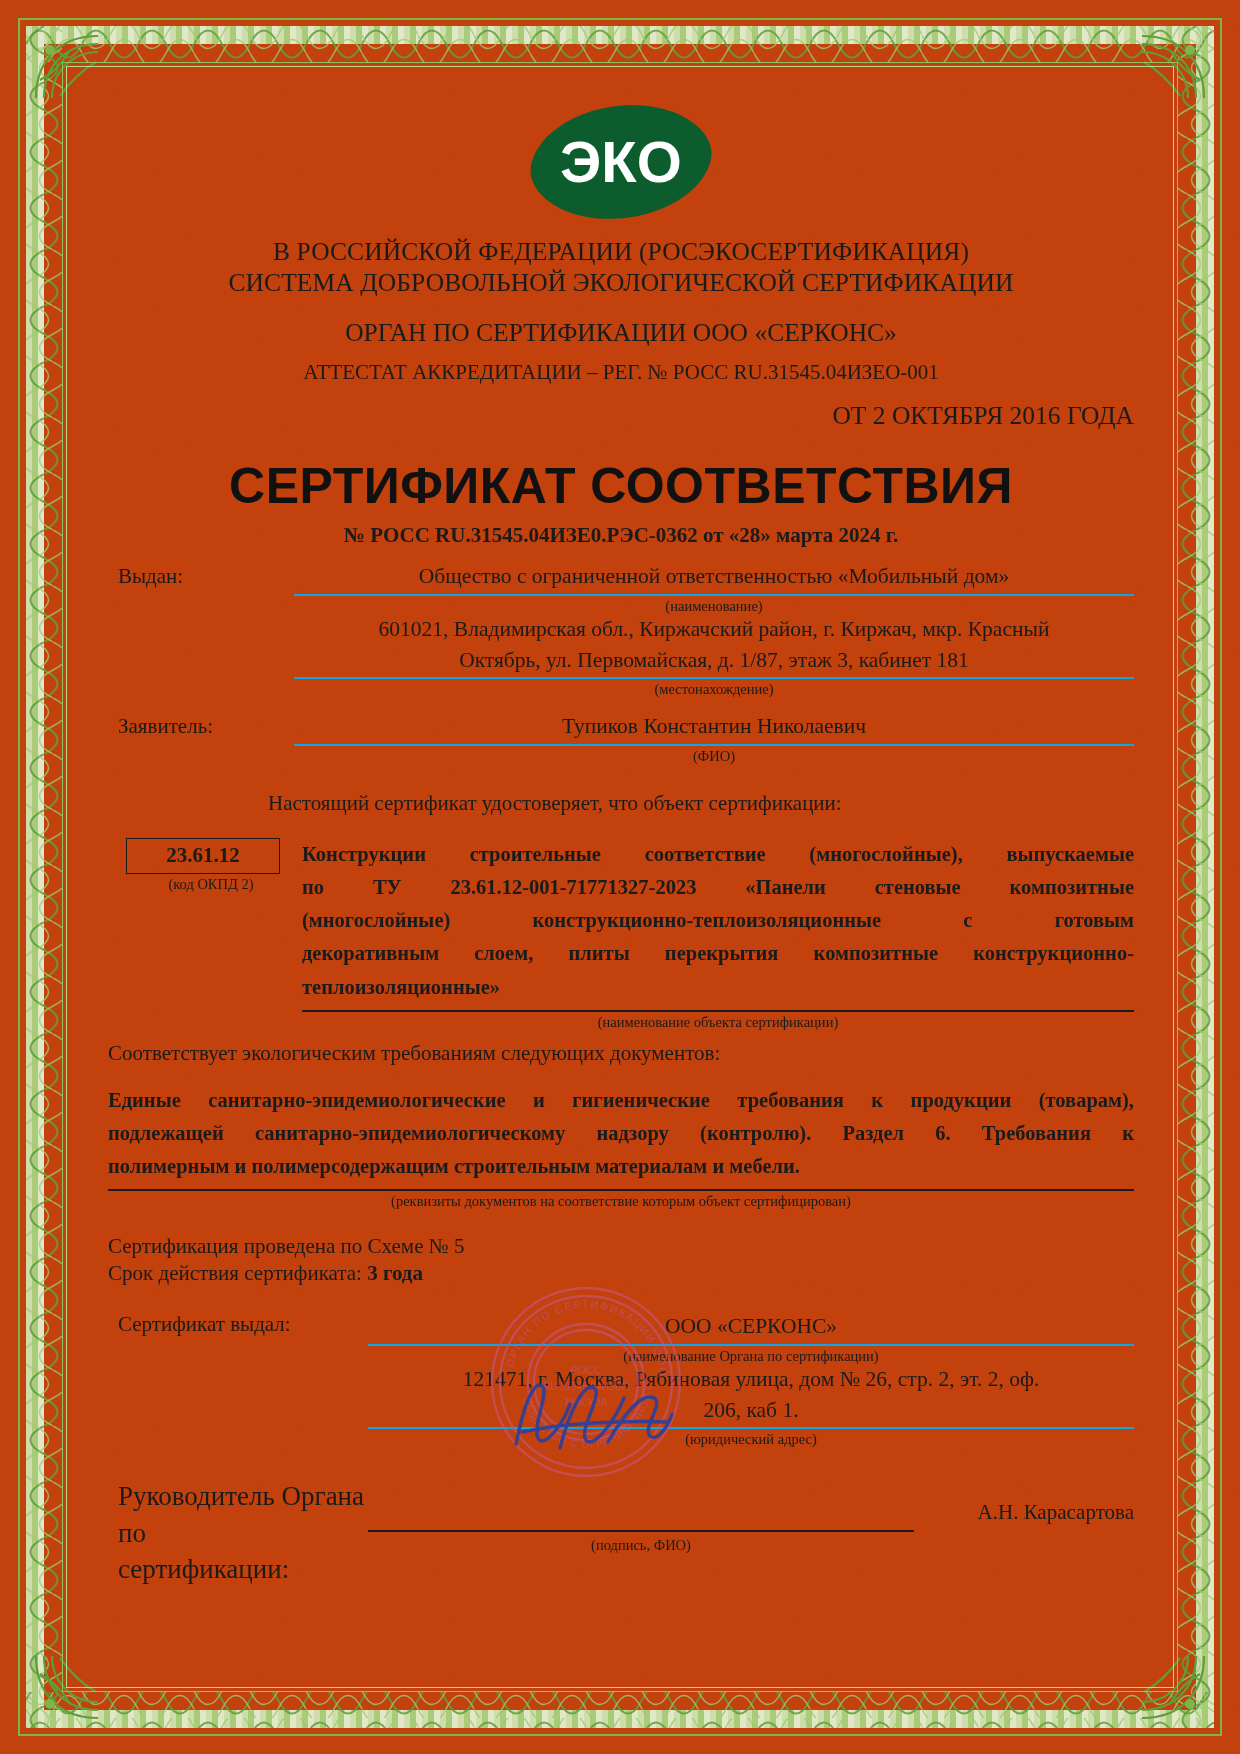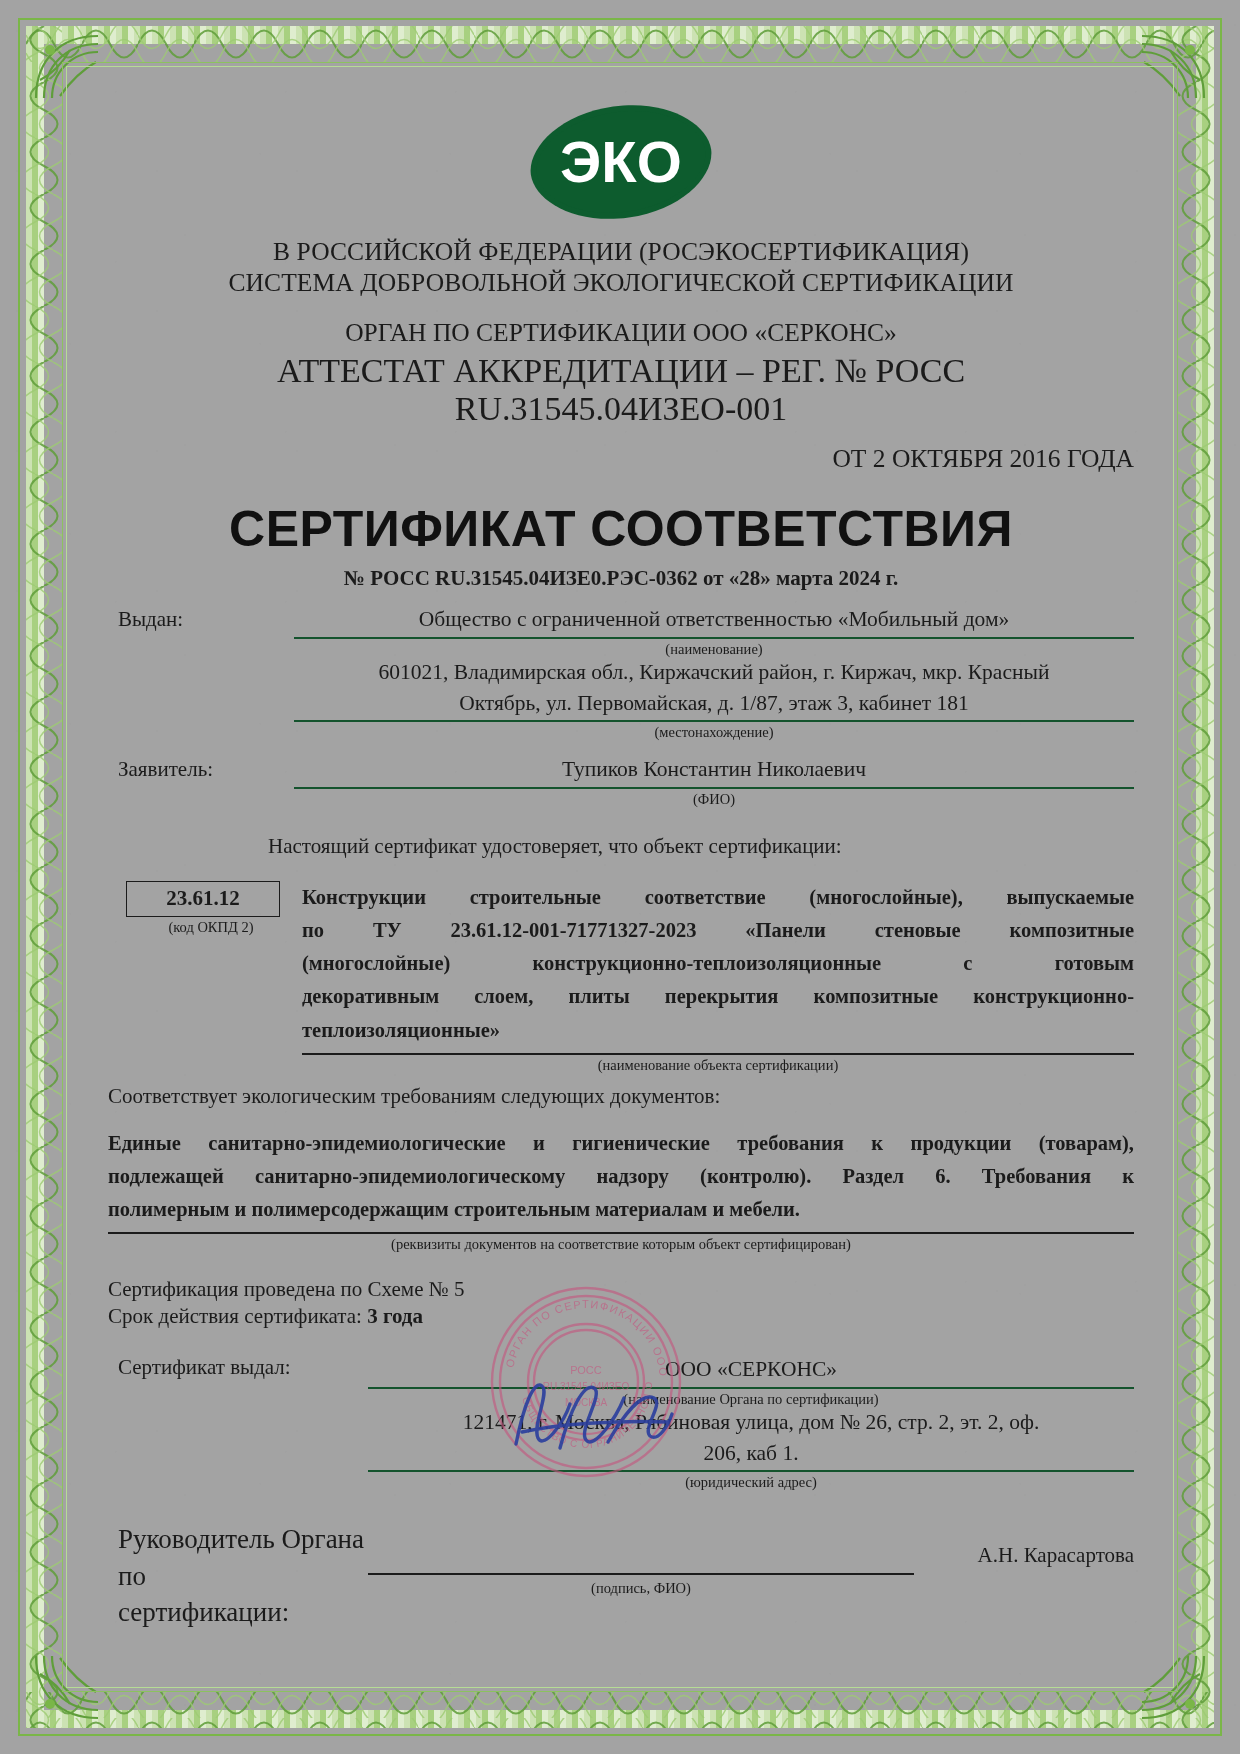--- a/index.html
+++ b/index.html
@@ -1,18 +1,18 @@
 <!DOCTYPE html>
 <html lang="ru"><head>
 <meta charset="utf-8">
 <style>
   html,body{margin:0;padding:0;background:#ffffff;}
   body{width:1240px;height:1754px;font-family:"Liberation Serif",serif;color:#1b1b1b;}
 
-  .page{position:relative;width:1240px;height:1754px;overflow:hidden;background:#a3a3a3;}
+  .page{position:relative;width:1240px;height:1754px;overflow:hidden;background:#c2410c;}
 
   
   .frame-outer{position:absolute;left:18px;top:18px;right:18px;bottom:18px;
       border:2px solid #7ab648;}
   .frame-band{position:absolute;left:26px;top:26px;right:26px;bottom:26px;
       border:18px solid transparent;
       background:
         repeating-linear-gradient(90deg,#cfe6b4 0 6px,#a9d37f 6px 12px,#e3f1d2 12px 18px),
         repeating-linear-gradient(0deg,#cfe6b4 0 6px,#a9d37f 6px 12px,#e3f1d2 12px 18px);
       background-clip:border-box;
@@ -44,35 +44,35 @@
 
   
   .content{position:absolute;left:108px;top:74px;width:1026px;}
 
   .logo-wrap{display:flex;justify-content:center;margin-top:28px;margin-bottom:14px;}
   .logo{width:190px;height:120px;}
 
   .sys-title{text-align:center;font-size:25.5px;line-height:1.22;letter-spacing:.1px;
      font-family:"Liberation Serif",serif;margin:10px 0 0;}
   .org-line{text-align:center;font-size:25.5px;margin-top:20px;}
-  .attest-line{text-align:center;font-size:34px;margin-top:4px;}
+  .attest-line{text-align:center;font-size:21px;margin-top:12px;}
   .date-line{text-align:right;font-size:25.5px;margin-top:16px;}
 
   .main-title{text-align:center;font-family:"Liberation Sans",sans-serif;
      font-weight:bold;font-size:50px;letter-spacing:.5px;margin-top:26px;color:#111;}
   .cert-no{text-align:center;font-size:21px;font-weight:bold;margin-top:8px;}
 
   .row{display:flex;align-items:flex-start;margin-top:14px;}
   .row-label{font-size:21px;white-space:nowrap;padding-top:2px;}
   .lbl-vydan{width:176px;padding-left:10px;}
   .lbl-zayav{width:176px;padding-left:10px;}
 
   .field{flex:1;}
   .field-value{font-size:21.5px;text-align:center;line-height:1.32;padding:0 6px 3px;}
-  .field-rule{border-bottom:2px solid #14532d;}
+  .field-rule{border-bottom:2px solid #0ea5e9;}
   .field-cap{font-size:14.5px;text-align:center;margin-top:2px;}
 
   .statement{font-size:21px;margin-top:26px;padding-left:160px;}
 
   .obj-block{display:flex;margin-top:22px;}
   .okpd{width:176px;flex:none;}
   .okpd-box{border:1.6px solid #1b1b1b;height:34px;display:flex;align-items:center;
       justify-content:center;font-size:21px;font-weight:bold;margin-left:18px;width:152px;}
   .okpd-cap{font-size:14.5px;text-align:center;margin-top:2px;width:170px;margin-left:18px;}
   .obj-text{flex:1;font-size:20.5px;font-weight:bold;text-align:justify;

